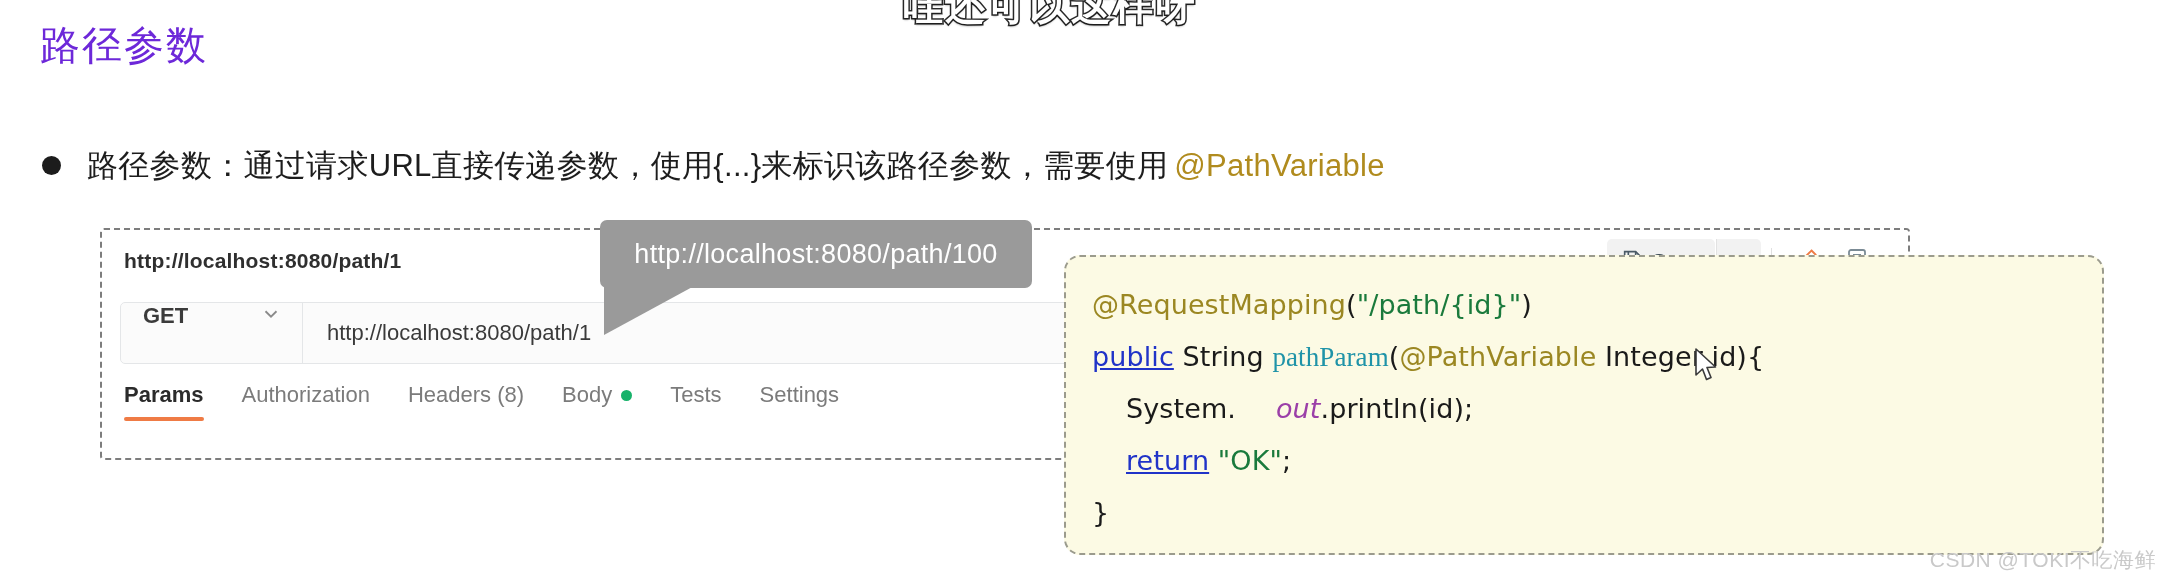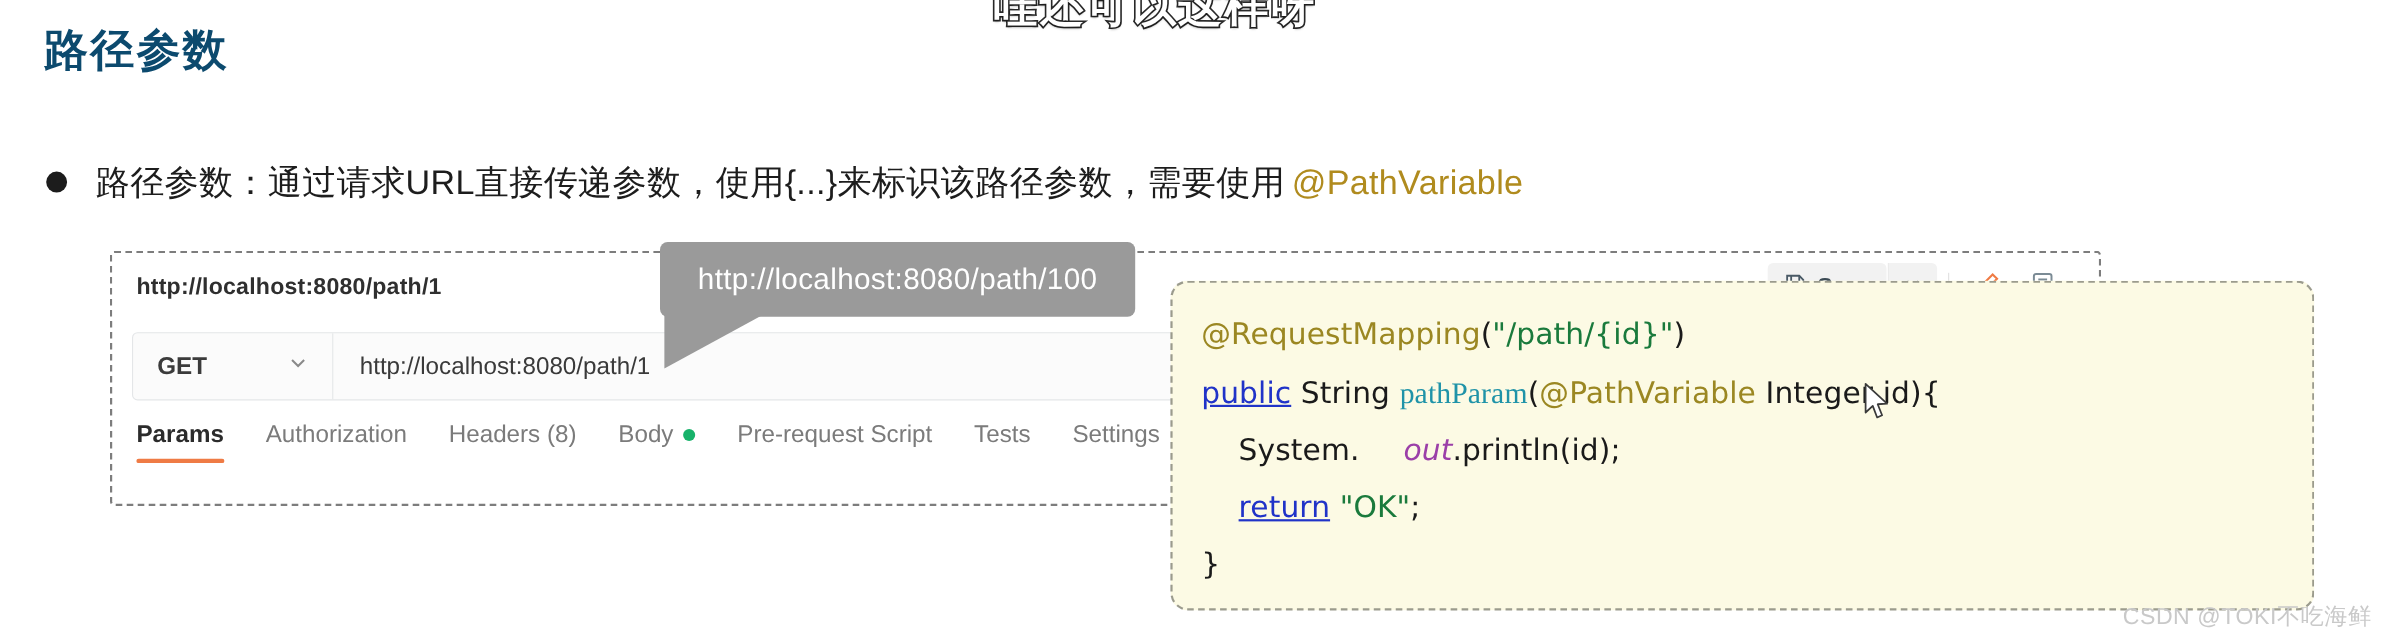--- a/index.html
+++ b/index.html
@@ -30,22 +30,22 @@
     paint-order: stroke fill;
     text-shadow: 0 2px 2px rgba(0,0,0,.35);
   }
 
   
   #slide-title {
     position: absolute;
     left: 40px;
     top: 18px;
     font-size: 40px;
-    font-weight: 700;
-    color: #0c4a6e;
+    font-weight: 400;
+    color: #6d28d9;
     letter-spacing: 2px;
     white-space: nowrap;
   }
 
   
   #bullet-row {
     position: absolute;
     left: 42px;
     top: 150px;
     display: flex;
@@ -146,21 +146,20 @@
     border: 1px solid #e4e6e8;
     border-radius: 5px;
     background: #fbfbfb;
     display: flex;
     align-items: stretch;
     box-sizing: border-box;
   }
   #pm-method {
     width: 182px;
     display: flex;
-    align-items: center;
     justify-content: space-between;
     padding: 0 20px 0 22px;
     box-sizing: border-box;
     border-right: 1px solid #e4e6e8;
     font-size: 22px;
     font-weight: 700;
     color: #3b3b3b;
   }
   #pm-urlvalue {
     display: flex;
@@ -363,23 +362,20 @@
       <span>Authorization</span>
     </div>
     <div class="pm-tab">
       <span>Headers (8)</span>
     </div>
     <div class="pm-tab">
       <span>Body</span>
       <span class="green-dot"></span>
     </div>
     <div class="pm-tab">
-      <span>Pre-request Script</span>
-    </div>
-    <div class="pm-tab">
       <span>Tests</span>
     </div>
     <div class="pm-tab">
       <span>Settings</span>
     </div>
   </div>
 
 </div>
 
 <div id="callout-tail"></div>

